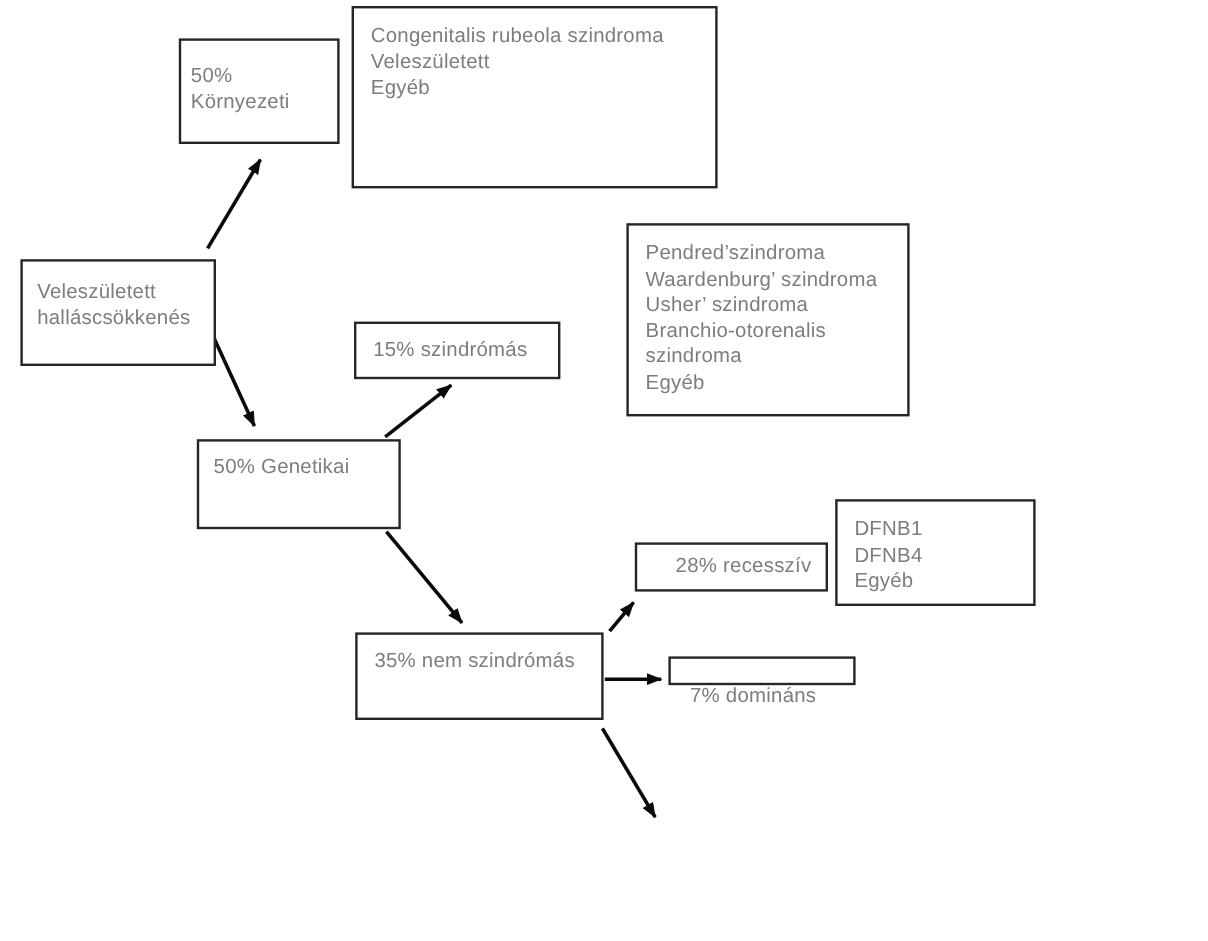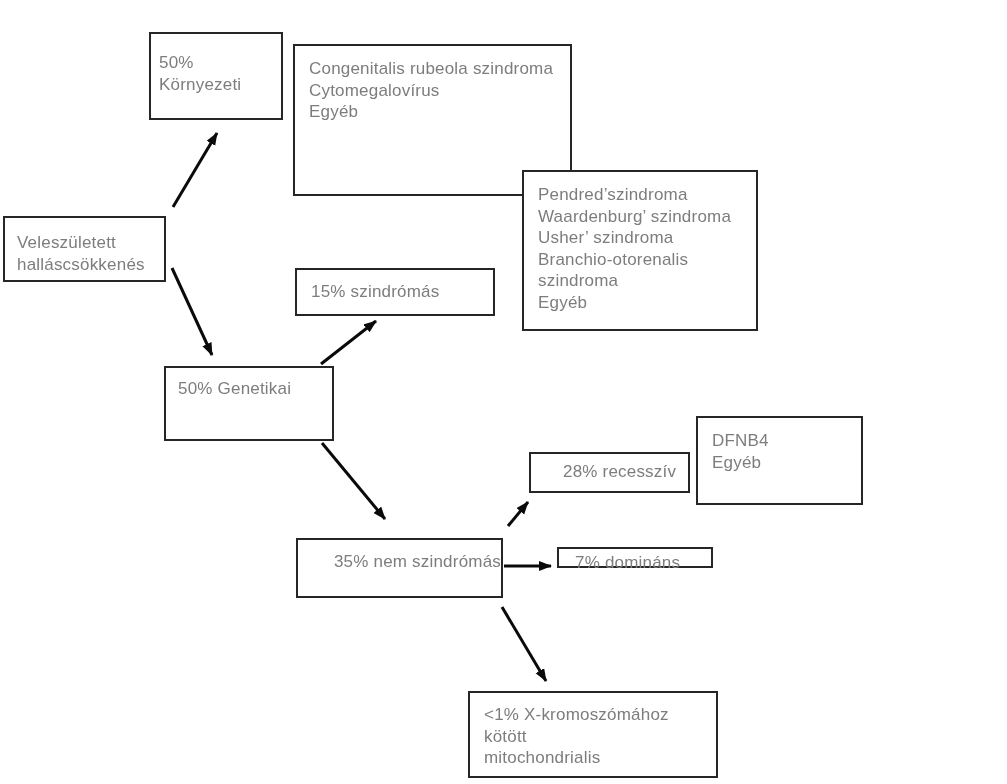--- a/index.html
+++ b/index.html
@@ -44,73 +44,68 @@
     </defs>
     <line x1="173" y1="207" x2="217" y2="133" marker-end="url(#ah)"></line>
     <line x1="172" y1="268" x2="212" y2="355" marker-end="url(#ah)"></line>
     <line x1="321" y1="364" x2="376" y2="321" marker-end="url(#ah)"></line>
     <line x1="322" y1="443" x2="385" y2="519" marker-end="url(#ah)"></line>
     <line x1="508" y1="526" x2="528" y2="502" marker-end="url(#ah)"></line>
     <line x1="504" y1="566" x2="551" y2="566" marker-end="url(#ah)"></line>
     <line x1="502" y1="607" x2="546" y2="681" marker-end="url(#ah)"></line>
   </svg>
 
-  <div class="node" style="left:3px;top:216px;width:163px;height:66px;padding:14px 10px 0 12px;">
+  <div class="node" style="left:17px;top:216px;width:163px;height:89px;padding:14px 10px 0 12px;">
     <div>Veleszületett halláscsökkenés</div>
   </div>
 
   <div class="node" style="left:149px;top:32px;width:134px;height:88px;padding:18px 12px 0 8px;">
     <div>50% Környezeti</div>
   </div>
 
-  <div class="node" style="left:293px;top:5px;width:279px;height:152px;padding:12px 14px 0 14px;margin-top:39px;">
+  <div class="node" style="left:293px;top:5px;width:305px;height:152px;padding:12px 14px 0 14px;">
     <div>
         <div class="line">Congenitalis rubeola szindroma</div>
-        <div class="line">Cytomegalovírus</div>
+        <div class="line">Veleszületett</div>
         <div class="line">Egyéb</div>
       </div>
   </div>
 
-  <div class="node" style="left:295px;top:268px;width:200px;height:48px;padding:11px 0 0 14px;">
+  <div class="node" style="left:295px;top:268px;width:172px;height:48px;padding:11px 0 0 14px;">
     <div>15% szindrómás</div>
   </div>
 
-  <div class="node" style="left:522px;top:170px;width:236px;height:161px;padding:12px 14px 0 14px;">
+  <div class="node" style="left:522px;top:186px;width:236px;height:161px;padding:12px 14px 0 14px;">
     <div>
         <div class="line">Pendred’szindroma</div>
         <div class="line">Waardenburg’ szindroma</div>
         <div class="line">Usher’ szindroma</div>
         <div class="line">Branchio-otorenalis szindroma</div>
         <div class="line">Egyéb</div>
       </div>
   </div>
 
   <div class="node" style="left:164px;top:366px;width:170px;height:75px;padding:10px 0 0 12px;">
     <div>50% Genetikai</div>
   </div>
 
   <div class="node" style="left:529px;top:452px;width:161px;height:41px;padding:7px 0 0 32px;">
     <div>28% recesszív</div>
   </div>
 
   <div class="node" style="left:696px;top:416px;width:167px;height:89px;padding:12px 0 0 14px;">
     <div>
+        <div class="line">DFNB1</div>
         <div class="line">DFNB4</div>
         <div class="line">Egyéb</div>
       </div>
   </div>
 
-  <div class="node" style="left:296px;top:538px;width:207px;height:60px;padding:11px 0 0 14px;text-align:right;">
+  <div class="node" style="left:296px;top:527px;width:207px;height:73px;padding:11px 0 0 14px;">
     <div>35% nem szindrómás</div>
   </div>
 
-  <div class="node" style="left:557px;top:547px;width:156px;height:21px;padding:3px 0 0 16px;">
+  <div class="node" style="left:557px;top:547px;width:156px;height:21px;padding:20px 0 0 16px;">
     <div>7% domináns</div>
   </div>
 
-  <div class="node" style="left:468px;top:691px;width:250px;height:87px;padding:11px 14px 0 14px;">
-    <div>
-        <div class="line">&lt;1% X-kromoszómához kötött</div>
-        <div class="line">mitochondrialis</div>
-      </div>
-  </div>
 
 </div>
 
 </body></html>

